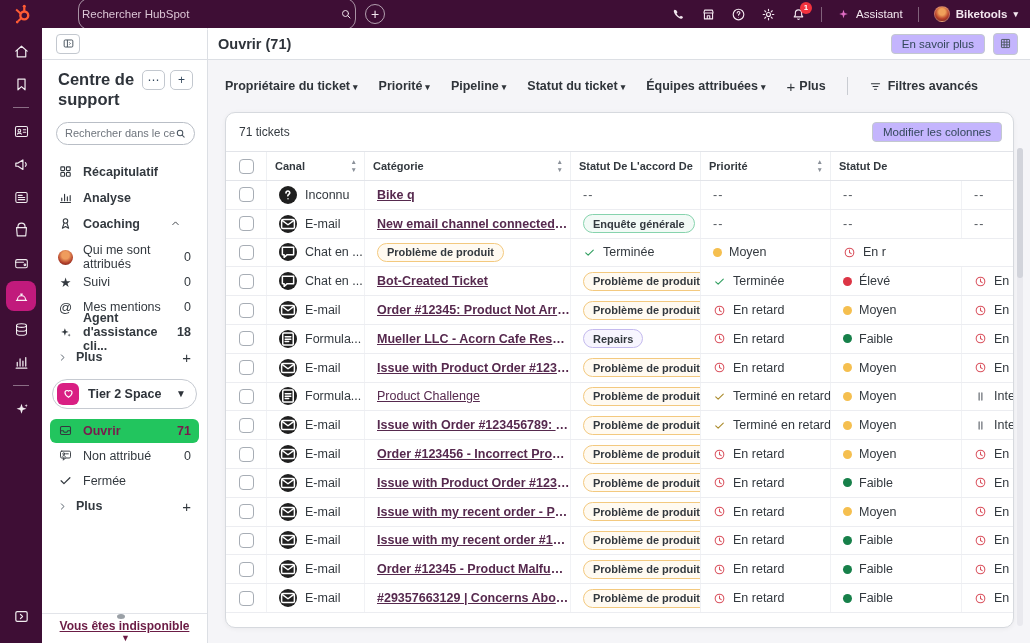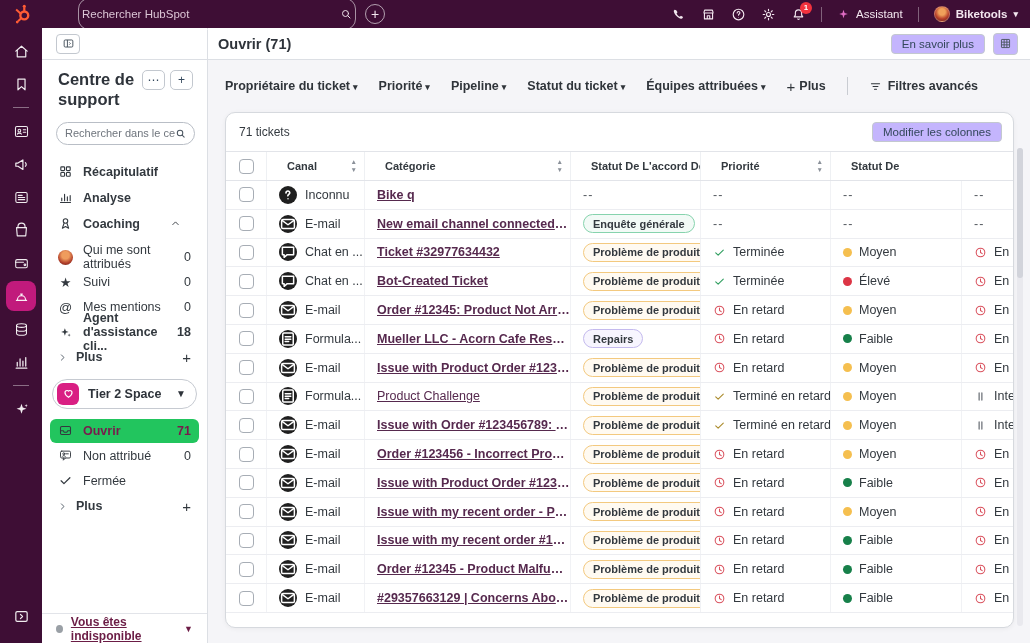--- a/index.html
+++ b/index.html
@@ -72,21 +72,21 @@
   .plus-row .plus-end { margin-left:auto; font-size:15px; font-weight:normal; color:#33393f; }
   .space-btn { margin:9px 10px; height:30px; border:1px solid #c6cad1; border-radius:15px; background:#fff; display:flex; align-items:center; padding:0 10px 0 4px; cursor:pointer; font-family:inherit; }
   .space-heart { width:22px; height:22px; border-radius:6px; background:#d91f83; display:flex; align-items:center; justify-content:center; margin-right:9px; }
   .space-heart .ic { width:13px; height:13px; color:#fff; }
   .space-label { font-size:12.5px; font-weight:bold; color:#2e333a; }
   .space-caret { margin-left:auto; font-size:10px; color:#2e333a; }
   .view-row { margin:1px 8px; padding:0 8px; border-radius:6px; height:24px; }
   .view-row.selected { background:#22c55e; }
   .view-row.selected .vlabel, .view-row.selected .count { color:#7a1a4d; font-weight:bold; }
   .vlabel { }
-  .sb-bottom { margin-top:auto; height:30px; border-top:1px solid #e2e4e9; display:flex; align-items:center; padding:0 14px; }
+  .sb-bottom { margin-top:auto; height:30px; border-top:1px solid #e2e4e9; display:flex; align-items:center; padding:0 14px;flex-direction:column; }
   .sb-dot { width:8px; height:8px; border-radius:50%; background:#9aa0a6; margin-right:8px; }
   .sb-avail { font-size:12px; font-weight:bold; color:#6b1c45; text-decoration:underline; cursor:pointer; }
   .sb-avail-caret { color:#6b1c45; font-size:9px; margin-left:2px; }
 
   
   .main { position:absolute; left:208px; top:60px; right:0; bottom:0; background:#f5f5f8; padding-left:17px; }
   .filters { height:52px; display:flex; align-items:center; gap:21px; }
   .fitem { font-size:12.5px; font-weight:bold; color:#2f343a; cursor:pointer; white-space:nowrap; }
   .fitem .caret { font-size:9px; margin-left:3px; }
   .fplus { display:flex; align-items:center; gap:4px; font-size:12.5px; font-weight:bold; color:#2f343a; cursor:pointer; }
@@ -95,21 +95,21 @@
   .fadv { display:flex; align-items:center; gap:6px; font-size:12.5px; font-weight:bold; color:#2f343a; cursor:pointer; }
   .fadv .ic { width:13px; height:13px; }
 
   .card { width:789px; height:516px; background:#fff; border:1px solid #d6d9de; border-radius:10px; box-shadow:0 1px 5px rgba(0,0,0,.05); overflow:hidden; position:relative; }
   .card-top { height:39px; border-bottom:1px solid #e2e4e9; display:flex; align-items:center; padding:0 11px 0 13px; }
   .tcount { font-size:12px; color:#33393f; }
   .card-top .btn { margin-left:auto; font-size:11.5px; }
 
   .tgrid { display:grid; grid-template-columns:40px 98px 206px 130px 130px 131px 54px; }
   .thead { height:29px; border-bottom:1px solid #e2e4e9; font-size:11px; font-weight:bold; color:#33393f; }
-  .thead > div { display:flex; align-items:center; padding:0 7px 0 20px; overflow:hidden; white-space:nowrap; }
+  .thead > div { display:flex; align-items:center; padding:0 7px 0 8px; overflow:hidden; white-space:nowrap; }
   .thead > div + div { border-left:1px solid #eef0f3; }
   .thead .hc-check { justify-content:center; padding:0; }
   .sort { margin-left:auto; display:flex; flex-direction:column; color:#8a9099; font-size:6.5px; line-height:1; gap:1px; padding-left:6px; }
   .row { height:28.8px; border-bottom:1px solid #ecedf1; font-size:12.5px; color:#33393f; cursor:pointer; }
   .row > div { display:flex; align-items:center; height:100%; padding-left:12px; overflow:hidden; white-space:nowrap; }
   .row > div + div { border-left:1px solid #f1f2f5; }
   .c-check { justify-content:center; padding:0 !important; }
   .checkbox { width:15px; height:15px; border:1px solid #a7adb5; border-radius:4px; background:#fff; cursor:pointer; }
   .chicon { width:18px; height:18px; border-radius:50%; background:#1f1f1f; color:#fff; display:flex; align-items:center; justify-content:center; margin-right:8px; flex:0 0 auto; }
   .tlink { color:#56294e; font-weight:bold; text-decoration:underline; font-size:12.5px; overflow:hidden; text-overflow:ellipsis; }
@@ -603,23 +603,20 @@
           </div>
     <div>
             <span class="chicon">
               <svg viewBox="0 0 24 24" fill="none" stroke="currentColor" stroke-width="2" stroke-linecap="round" stroke-linejoin="round">
                 <path d="M4.5 5.5h15V15.5H11l-4.2 3.6V15.5H4.5z"></path>
               </svg>
             </span>
             <span>Chat en ...</span>
           </div>
     <div>
-            <a class="tlink ">Ticket #32977634432</a>
-          </div>
-    <div>
             <span class="badge b-yellow">Problème de produit</span>
           </div>
     <div>
             <span class="st-ic ic ck-green">
               <svg viewBox="0 0 24 24" fill="none" stroke="currentColor" stroke-width="2" stroke-linecap="round" stroke-linejoin="round">
                 <path d="M5 12.5l4.5 4.5L19 7.5"></path>
               </svg>
             </span>
             <span>Terminée</span>
           </div>

